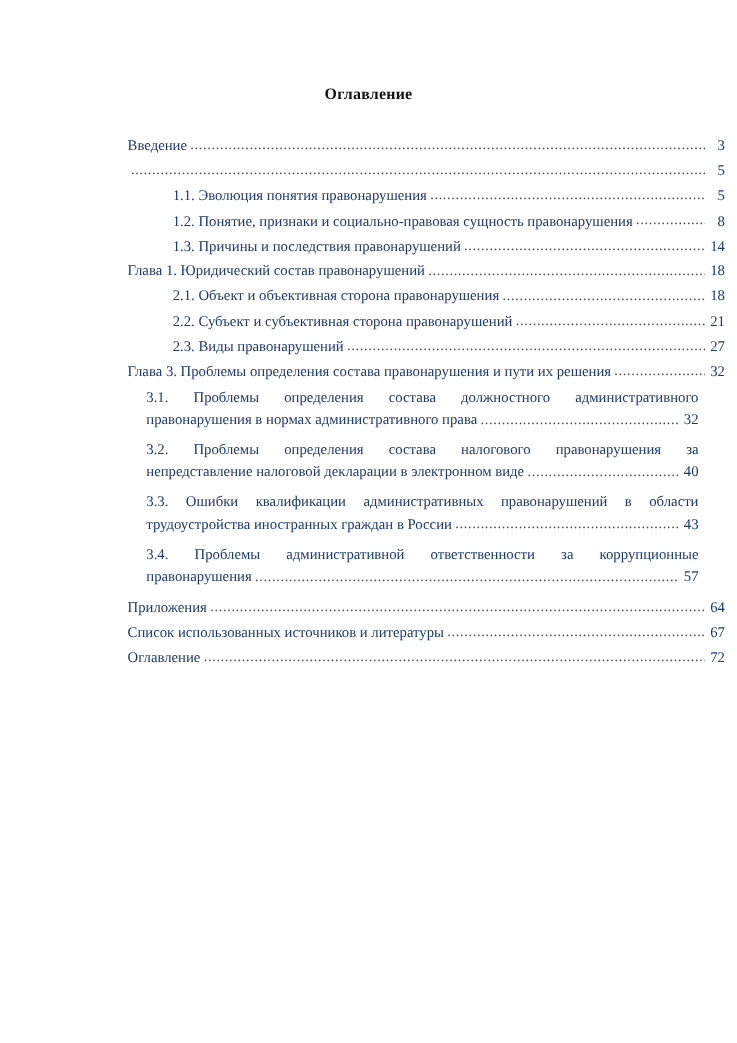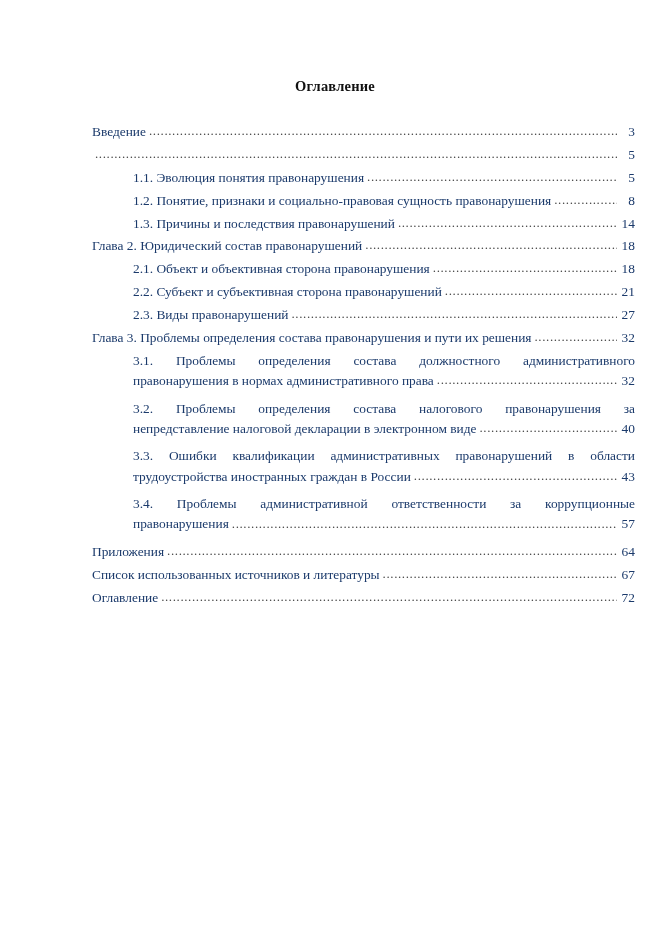--- a/index.html
+++ b/index.html
@@ -43,22 +43,23 @@
   .toc-entry {
     display: block;
     font-size: 13.4px;
     line-height: 1.52;
     color: #1b3a6b;
     margin-bottom: 2.5px;
     text-decoration: none;
   }
   .toc-entry .row {
     display: flex;
-    align-items: flex-start;
+    align-items: center;
     width: 100%;
+    margin-left: 24px;
   }
   .toc-entry .label {
     white-space: nowrap;
     flex: 0 0 auto;
   }
   .toc-entry .leader {
     flex: 1 1 auto;
     overflow: hidden;
     white-space: nowrap;
     margin: 0 2px 0 3px;
@@ -79,21 +80,21 @@
   
   .toc-entry.multi {
     display: block;
   }
   .toc-entry.multi .firstline {
     text-align: justify;
     text-align-last: justify;
   }
   .toc-entry.multi .secondline {
     display: flex;
-    align-items: center;
+    align-items: flex-end;
   }
   .toc-entry.multi .secondline .label {
     white-space: nowrap;
   }
   .toc-entry.multi .secondline .leader {
     flex: 1 1 auto;
     overflow: hidden;
     white-space: nowrap;
     margin: 0 2px 0 3px;
     color: #4a4a4a;
@@ -142,21 +143,21 @@
       </a>
       <a class="toc-entry lvl-1" href="#">
         <div class="row">
           <span class="label">1.3. Причины и последствия правонарушений</span>
           <span class="leader">..............................................................................................................................................................................................................................................</span>
           <span class="page-num">14</span>
         </div>
       </a>
       <a class="toc-entry lvl-0" href="#">
         <div class="row">
-          <span class="label">Глава 2. Юридический состав правонарушений</span>
+          <span class="label">Глава 1. Юридический состав правонарушений</span>
           <span class="leader">..............................................................................................................................................................................................................................................</span>
           <span class="page-num">18</span>
         </div>
       </a>
       <a class="toc-entry lvl-1" href="#">
         <div class="row">
           <span class="label">2.1. Объект и объективная сторона правонарушения</span>
           <span class="leader">..............................................................................................................................................................................................................................................</span>
           <span class="page-num">18</span>
         </div>

